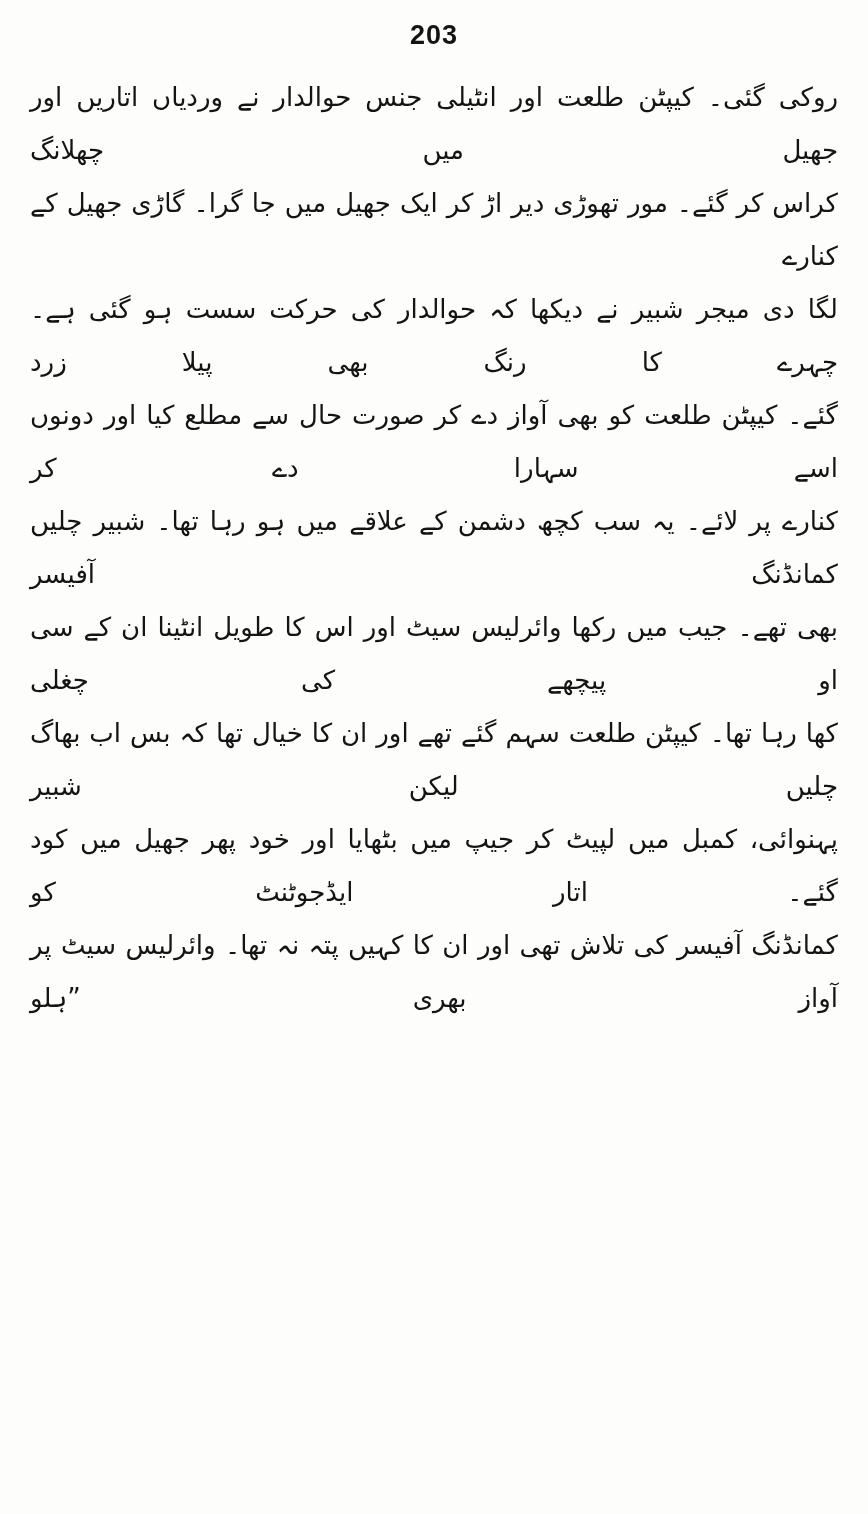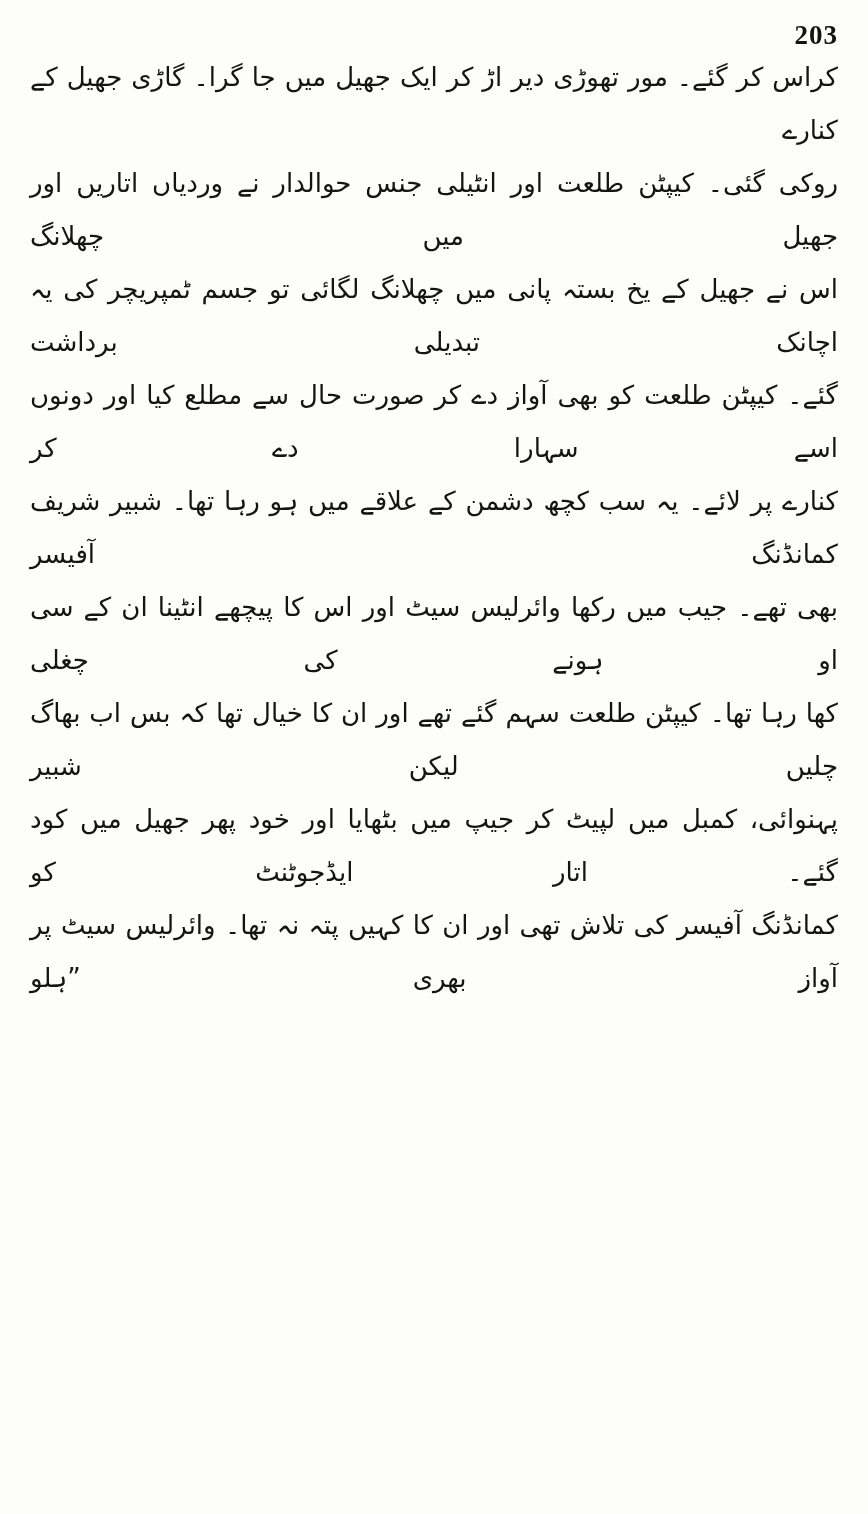--- a/index.html
+++ b/index.html
@@ -13,25 +13,26 @@
     height: 1514px;
     margin: 0 auto;
     background: #fdfdfb;
     color: #141414;
     box-sizing: border-box;
     padding: 20px 30px 20px 30px;
     overflow: hidden;
     font-family: "DejaVu Sans", sans-serif;
   }
   .page-number {
-    text-align: right;
-    font-family: Liberation Serif, serif;
+    text-align: center;
+    font-family: Liberation Sans, sans-serif;
     font-weight: bold;
     font-size: 27px;
     letter-spacing: 1px;
+    margin-bottom: 20px;
   }
   .urdu-para {
     direction: rtl;
     unicode-bidi: embed;
     font-size: 26px;
     line-height: 53px;
     font-family: "DejaVu Sans", sans-serif;
   }
   .urdu-line {
     text-align: justify;
@@ -39,25 +40,25 @@
   }
 </style>
 </head>
 <body>
 
 <div class="page">
 
   <div class="page-number">203</div>
 
   <div class="urdu-para">
+    <div class="urdu-line">روکی گئی۔ کیپٹن طلعت اور انٹیلی جنس حوالدار نے وردیاں اتاریں اور جھیل میں چھلانگ</div>
     <div class="urdu-line">کراس کر گئے۔ مور تھوڑی دیر اڑ کر ایک جھیل میں جا گرا۔ گاڑی جھیل کے کنارے</div>
-    <div class="urdu-line">روکی گئی۔ کیپٹن طلعت اور انٹیلی جنس حوالدار نے وردیاں اتاریں اور جھیل میں چھلانگ</div>
-    <div class="urdu-line">اس نے جھیل کے یخ بستہ پانی میں چھلانگ لگائی تو جسم ٹمپریچر کی یہ اچانک تبدیلی برداشت</div>
+    <div class="urdu-line">لگا دی میجر شبیر نے دیکھا کہ حوالدار کی حرکت سست ہو گئی ہے۔ چہرے کا رنگ بھی پیلا زرد</div>
     <div class="urdu-line">گئے۔ کیپٹن طلعت کو بھی آواز دے کر صورت حال سے مطلع کیا اور دونوں اسے سہارا دے کر</div>
-    <div class="urdu-line">کنارے پر لائے۔ یہ سب کچھ دشمن کے علاقے میں ہو رہا تھا۔ شبیر شریف کمانڈنگ آفیسر</div>
-    <div class="urdu-line">بھی تھے۔ جیب میں رکھا وائرلیس سیٹ اور اس کا پیچھے انٹینا ان کے سی او ہونے کی چغلی</div>
+    <div class="urdu-line">کنارے پر لائے۔ یہ سب کچھ دشمن کے علاقے میں ہو رہا تھا۔ شبیر چلیں کمانڈنگ آفیسر</div>
+    <div class="urdu-line">بھی تھے۔ جیب میں رکھا وائرلیس سیٹ اور اس کا طویل انٹینا ان کے سی او پیچھے کی چغلی</div>
     <div class="urdu-line">کھا رہا تھا۔ کیپٹن طلعت سہم گئے تھے اور ان کا خیال تھا کہ بس اب بھاگ چلیں لیکن شبیر</div>
     <div class="urdu-line">پہنوائی، کمبل میں لپیٹ کر جیپ میں بٹھایا اور خود پھر جھیل میں کود گئے۔ اتار ایڈجوٹنٹ کو</div>
     <div class="urdu-line">کمانڈنگ آفیسر کی تلاش تھی اور ان کا کہیں پتہ نہ تھا۔ وائرلیس سیٹ پر آواز بھری ”ہلو</div>
 
   </div>
 
 </div>
 
 </body></html>

